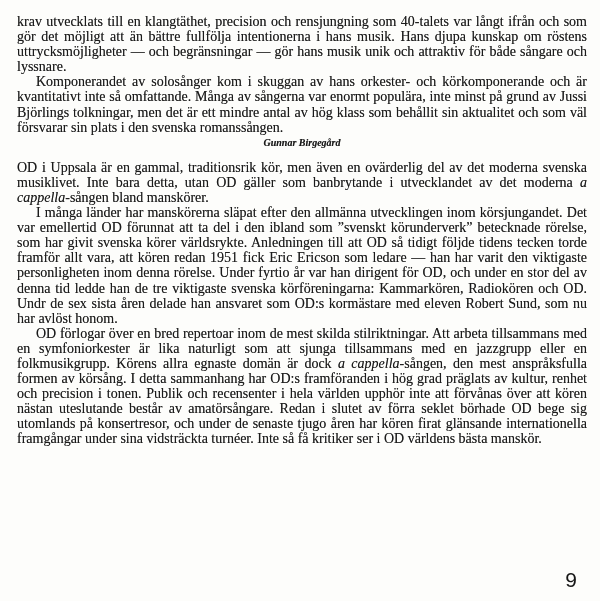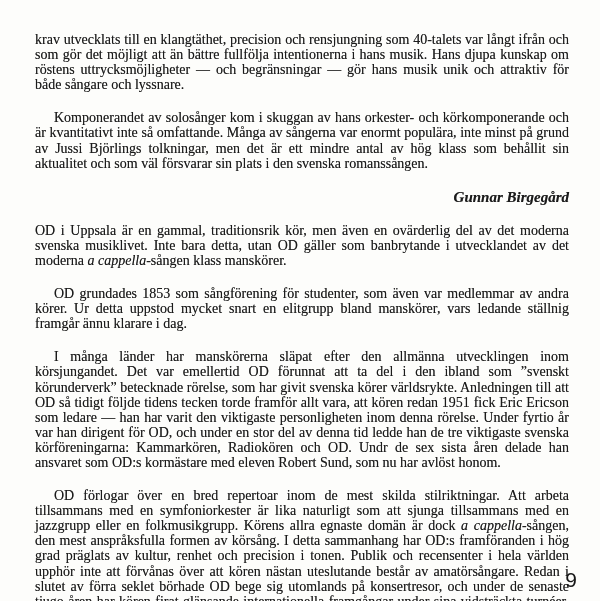--- a/index.html
+++ b/index.html
@@ -20,31 +20,31 @@
     left: 17px;
     top: 14px;
     width: 570px;
     color: #1b1b1b;
     font-size: 14px;
     line-height: 15.1px;
     text-align: justify;
     text-shadow: 0 0 0.3px rgba(20,20,20,0.55);
   }
   .text-column p {
-    margin: 18px;
+    margin: 0;
     padding: 0;
   }
   .indent {
     text-indent: 19px;
   }
   .byline {
-    text-align: right;
+    text-align: center;
     font-weight: bold;
     font-style: italic;
-    font-size: 15px;
+    font-size: 10px;
     line-height: 16px;
     margin: 0;
     padding-right: 2px;
   }
   .section-gap {
     margin-top: 9px !important;
   }
   .lead-bold {
     font-weight: normal;
   }
@@ -66,23 +66,22 @@
 <div class="page">
 
   <div class="text-column">
 
     <p><span>krav utvecklats till en klangtäthet, precision och rensjungning som 40-talets var långt ifrån och som gör det möjligt att än bättre fullfölja intentionerna i hans musik. Hans djupa kunskap om röstens uttrycksmöjligheter — och begränsningar — gör hans musik unik och attraktiv för både sångare och lyssnare.</span></p>
 
     <p class="indent"><span>Komponerandet av solosånger kom i skuggan av hans orkester- och körkomponerande och är kvantitativt inte så omfattande. Många av sångerna var enormt populära, inte minst på grund av Jussi Björlings tolkningar, men det är ett mindre antal av hög klass som behållit sin aktualitet och som väl försvarar sin plats i den svenska romanssången.</span></p>
 
     <p class="byline"><span>Gunnar Birgegård</span></p>
 
-    <p class="section-gap"><span class="lead-bold">OD</span><span> i Uppsala är en gammal, traditionsrik kör, men även en ovärderlig del av det moderna svenska musiklivet. Inte bara detta, utan OD gäller som banbrytande i utvecklandet av det moderna </span><span class="inline-italic">a cappella</span><span>-sången klass manskörer.</span></p>
+    <p class="section-gap"><span class="lead-bold">OD</span><span> i Uppsala är en gammal, traditionsrik kör, men även en ovärderlig del av det moderna svenska musiklivet. Inte bara detta, utan OD gäller som banbrytande i utvecklandet av det moderna </span><span class="inline-italic">a cappella</span><span>-sången bland manskörer.</span></p>
 
-    <p class="indent"><span>OD grundades 1853 som sångförening för studenter, som även var medlemmar av andra körer. Ur detta uppstod mycket snart en elitgrupp bland manskörer, vars ledande ställnig framgår ännu klarare i dag.</span></p>
 
     <p class="indent"><span>I många länder har manskörerna släpat efter den allmänna utvecklingen inom körsjungandet. Det var emellertid OD förunnat att ta del i den ibland som ”svenskt körunderverk” betecknade rörelse, som har givit svenska körer världsrykte. Anledningen till att OD så tidigt följde tidens tecken torde framför allt vara, att kören redan 1951 fick Eric Ericson som ledare — han har varit den viktigaste personligheten inom denna rörelse. Under fyrtio år var han dirigent för OD, och under en stor del av denna tid ledde han de tre viktigaste svenska körföreningarna: Kammarkören, Radiokören och OD. Undr de sex sista åren delade han ansvaret som OD:s kormästare med eleven Robert Sund, som nu har avlöst honom.</span></p>
 
     <p class="indent"><span>OD förlogar över en bred repertoar inom de mest skilda stilriktningar. Att arbeta tillsammans med en symfoniorkester är lika naturligt som att sjunga tillsammans med en jazzgrupp eller en folkmusikgrupp. Körens allra egnaste domän är dock </span><span class="inline-italic">a cappella</span><span>-sången, den mest anspråksfulla formen av körsång. I detta sammanhang har OD:s framföranden i hög grad präglats av kultur, renhet och precision i tonen. Publik och recensenter i hela världen upphör inte att förvånas över att kören nästan uteslutande består av amatörsångare. Redan i slutet av förra seklet börhade OD bege sig utomlands på konsertresor, och under de senaste tjugo åren har kören firat glänsande internationella framgångar under sina vidsträckta turnéer. Inte så få kritiker ser i OD världens bästa manskör.</span></p>
 
   </div>
 
   <div class="page-number">9</div>
 
 </div>

